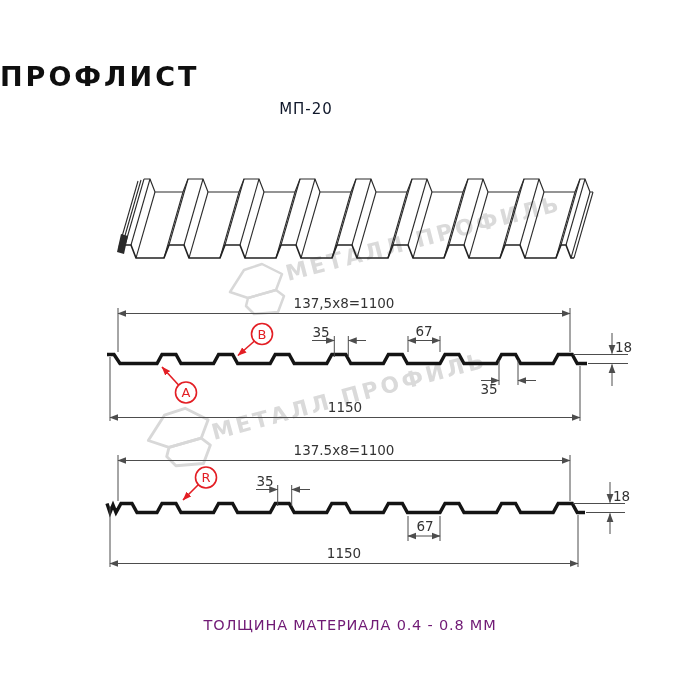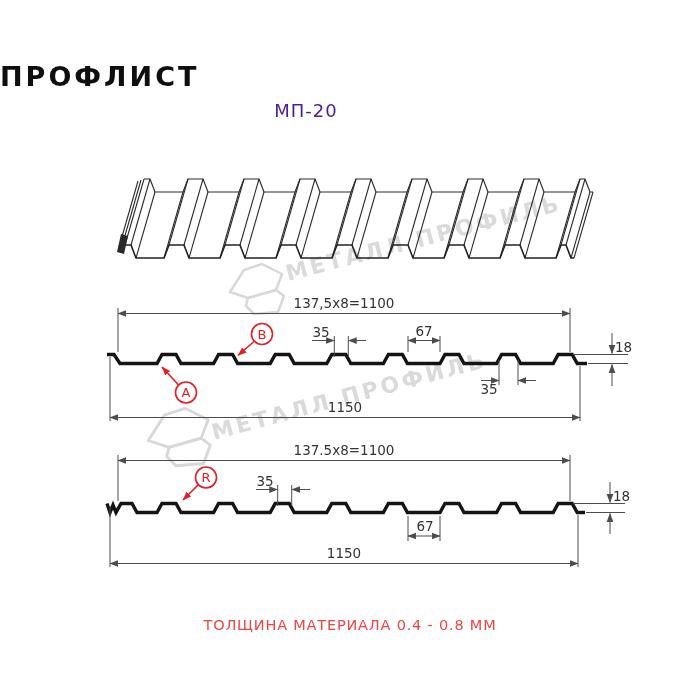--- a/index.html
+++ b/index.html
@@ -1,23 +1,23 @@
 <!DOCTYPE html>
 <html><head>
 <meta charset="utf-8">
 <style>
   html,body{margin:0;padding:0;background:#fff;}
   .page{position:relative;width:700px;height:700px;background:#fff;overflow:hidden;
         font-family:"DejaVu Sans","Liberation Sans",sans-serif;}
   .title{position:absolute;top:61px;left:0;width:700px;text-align:left;
          font-size:27px;font-weight:bold;letter-spacing:3px;color:#0f0f0f;}
   .subtitle{position:absolute;top:100px;left:0;width:612px;text-align:center;
-         font-size:18px;font-weight:500;letter-spacing:1px;color:#4c1d95;}
+         font-size:15px;font-weight:500;letter-spacing:1px;color:#0f172a;}
   .footer{position:absolute;top:617px;left:0;width:700px;text-align:center;
-         font-size:14.5px;letter-spacing:0.8px;color:#ef4444;}
+         font-size:14.5px;letter-spacing:0.8px;color:#701a75;}
   svg{position:absolute;top:0;left:0;}
   .profline{fill:none;stroke:#141414;stroke-width:3.4;stroke-linejoin:miter;}
   .persp{fill:none;stroke:#222;stroke-width:1.6;}
   .persp-far{fill:none;stroke:#2b2b2b;stroke-width:1.2;}
   #recede line{stroke:#2b2b2b;stroke-width:1.1;}
   .dim{stroke:#4d4d4d;stroke-width:1;fill:none;}
   .dimtxt{font-size:13.5px;fill:#333;}
   .wm-text{font-size:22px;font-weight:bold;fill:#dadada;letter-spacing:3px;}
   .wm-logo{fill:none;stroke:#d8d8d8;stroke-width:2.5;stroke-linejoin:round;}
   .red{stroke:#e31e24;fill:none;stroke-width:1.6;}

